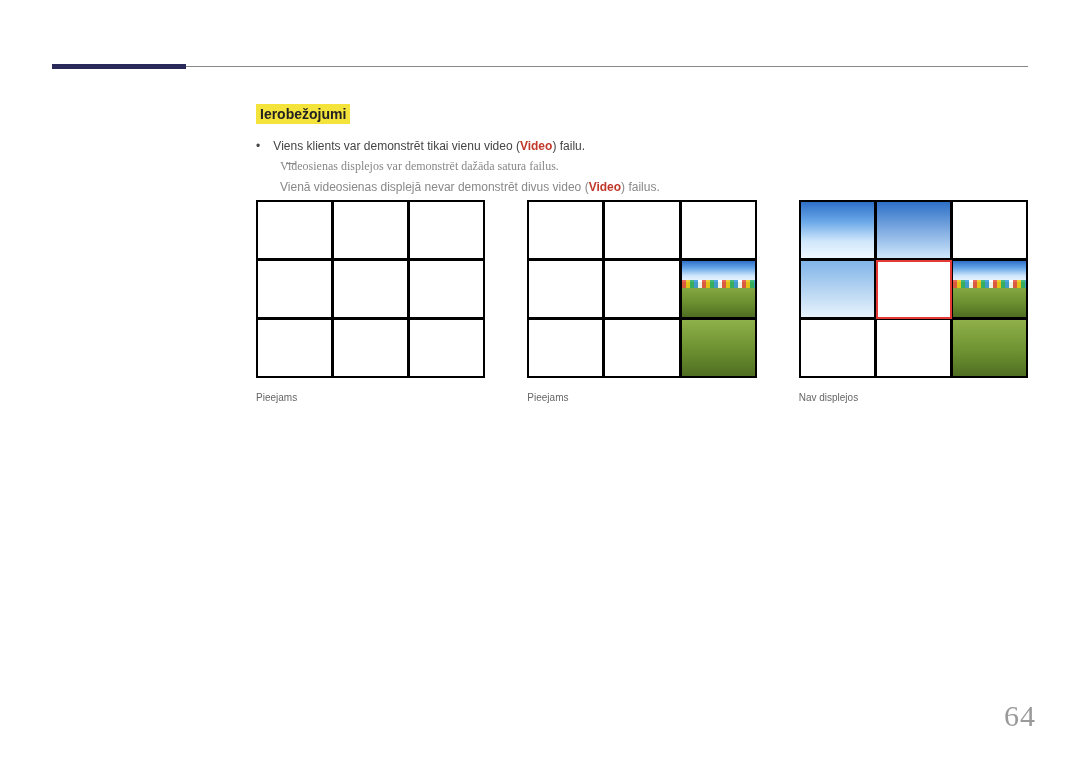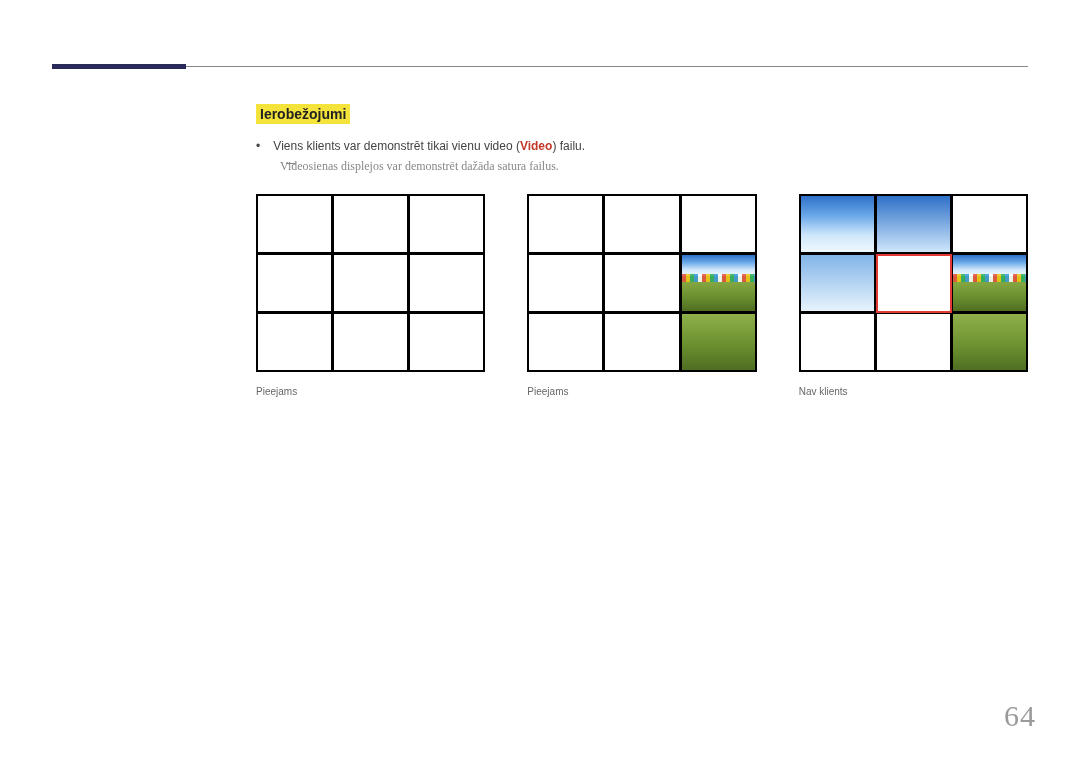--- a/index.html
+++ b/index.html
@@ -10,21 +10,21 @@
   .content { position: absolute; left: 256px; right: 60px; top: 104px; }
   .section-title { display: inline-block; background: #f3e33a; color: #222; font-weight: bold; font-size: 14px; padding: 2px 4px; }
   .bullets { margin-top: 12px; font-size: 12px; color: #444; line-height: 1.7; }
   .bullets .row1 { margin-left: 0; }
   .bullets .dot { display: inline-block; width: 14px; }
   .bullets .sub { margin-left: 24px; color: #888; }
   .bullets .dashline { position: relative; font-family: Liberation Serif, serif; }
   .bullets .dash { position: absolute; left: 6px; top: 7px; width: 10px; height: 1px; background: #888; }
   .strong-red { color: #c0392b; font-weight: bold; }
 
-  .examples { position: absolute; left: 256px; right: 52px; top: 194px; display: flex; gap: 42px; }
+  .examples { position: absolute; left: 256px; right: 52px; top: 200px; display: flex; gap: 42px; }
   .ex { width: 236px; }
   .grid { width: 100%; height: 178px; display: grid; grid-template-columns: repeat(3, 1fr); grid-template-rows: repeat(3, 1fr); gap: 3px; background: #000; padding: 2px; }
   .cell { background: #fff; position: relative; overflow: hidden; }
   .cap { margin-top: 14px; font-size: 10px; color: #666; }
 
   
   .sky { background: linear-gradient(#2e70c8 0%, #6aa8e8 35%, #cfe7fb 70%, #f0f8ff 100%); }
   .field { background: linear-gradient(#8fb04a 0%, #6b8f2f 60%, #4f6e22 100%); }
   .half { position: absolute; left: 0; right: 0; }
   .half.top { top: 0; height: 38%; }
@@ -50,20 +50,23 @@
     <span class="section-title">Ierobežojumi</span>
 
     <div class="bullets">
       <div class="row1">
         <span class="dot">•</span>
         <span>Viens klients var demonstrēt tikai vienu video (</span><span class="strong-red">Video</span><span>) failu.</span>
       </div>
       <div class="sub dashline">
         <span class="dash"></span>
         <span>Videosienas displejos var demonstrēt dažāda satura failus.</span>
+      </div>
+      <div class="sub">
+        <span>Vienā videosienas displejā nevar demonstrēt divus video (</span><span class="strong-red">Video</span><span>) failus.</span>
       </div>
     </div>
   </div>
 
   <div class="examples">
 
     <div class="ex">
       <div class="grid">
         <div class="cell"></div>
         <div class="cell"></div>
@@ -119,18 +122,18 @@
           <div class="flags"></div>
         </div>
         <div class="cell"></div>
         <div class="cell"></div>
         <div class="cell">
           <div class="field" style="position:absolute;inset:0;"></div>
         </div>
 
         <div class="overlap-frame" style="left:33.9%; top:33.8%; width:33%; height:33%;"></div>
       </div>
-      <div class="cap">Nav klients</div>
+      <div class="cap">Nav displejos</div>
     </div>
   </div>
 
   <div class="pagenum">64</div>
 </div>
 
 </body></html>

